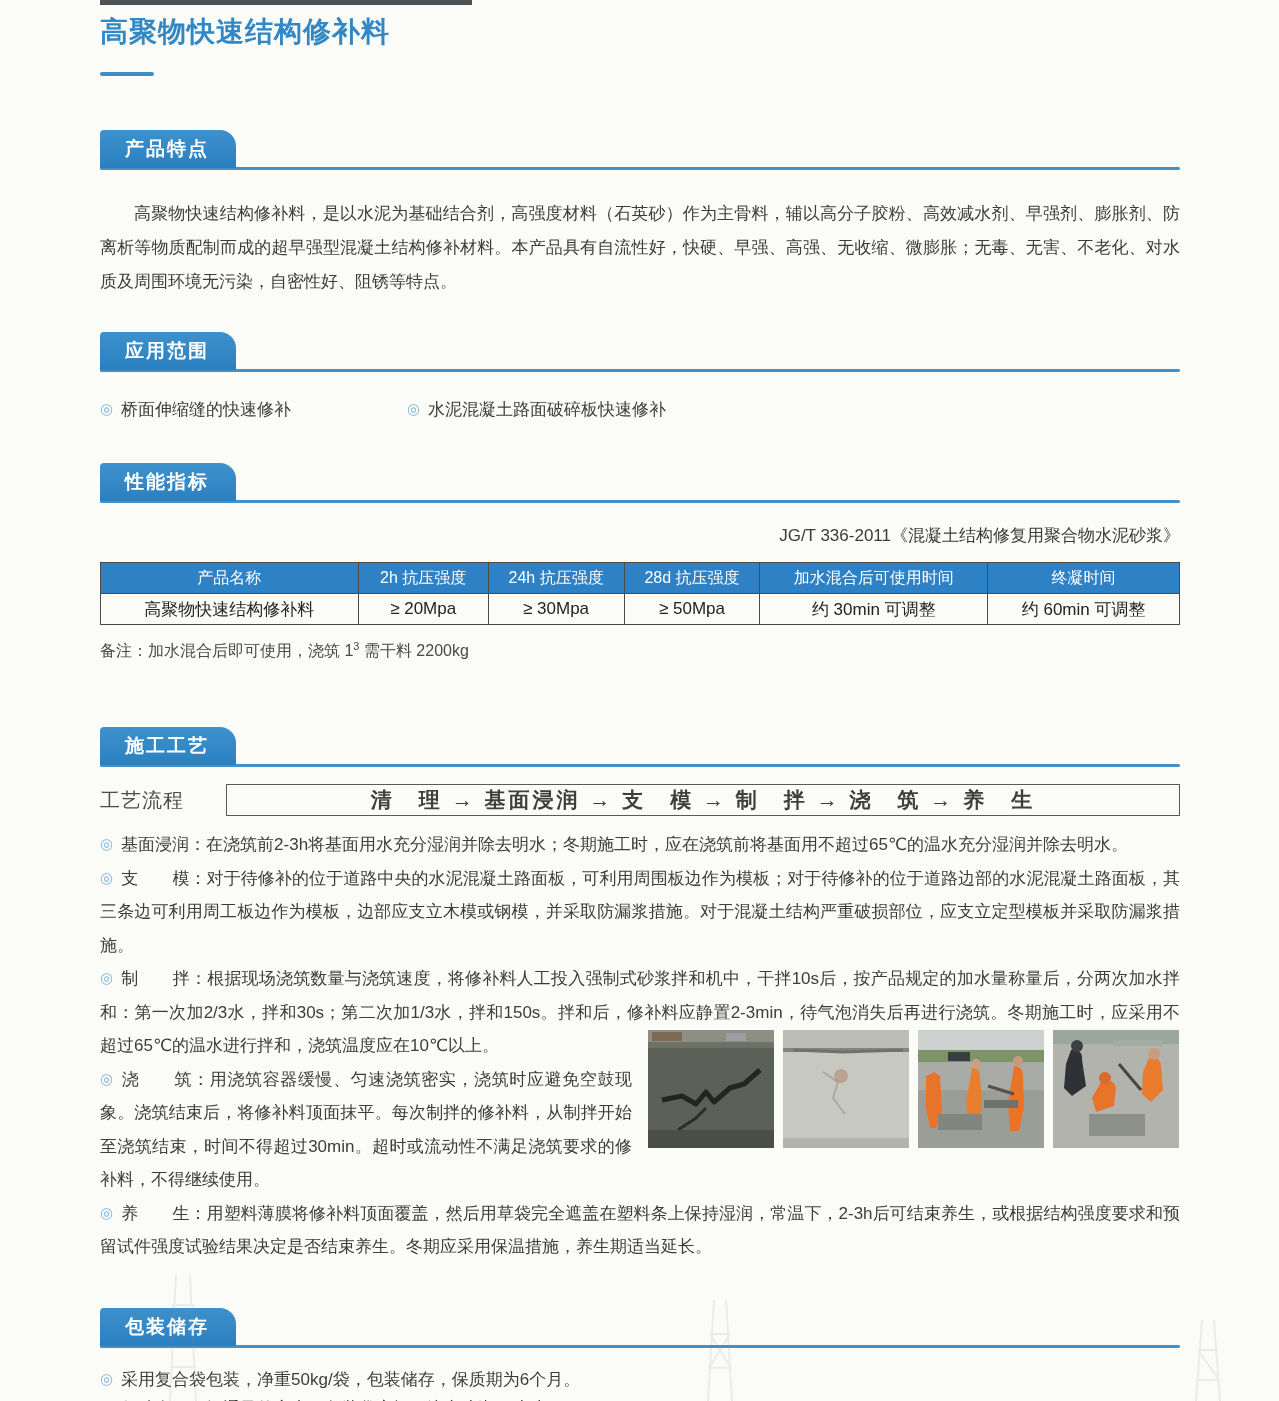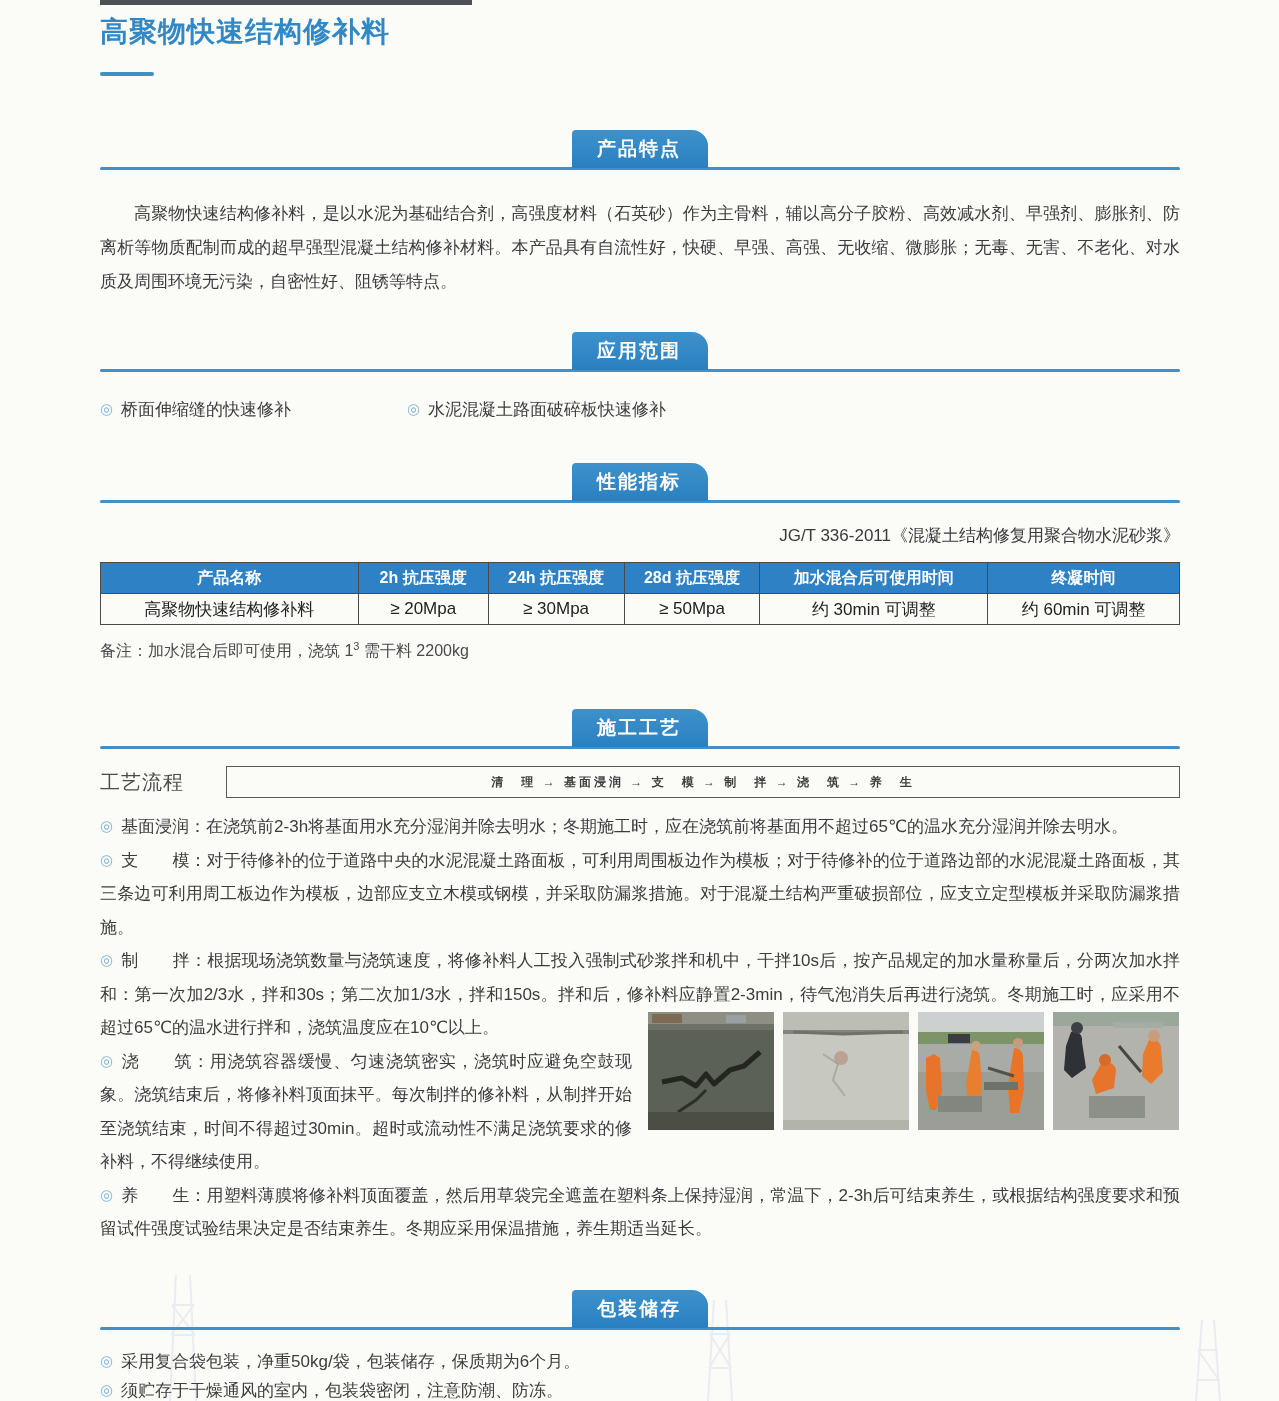--- a/index.html
+++ b/index.html
@@ -16,21 +16,21 @@
 
   .top-strip { position:absolute; left:100px; top:0; width:372px; height:5px; background:#4d5254; }
 
   .doc-title {
     padding-top:13px;
     font-size:28px; font-weight:bold; color:#3288c5;
     letter-spacing:1px;
   }
   .title-underline { width:54px; height:4px; background:#3f8fc6; border-radius:2px; margin-top:21px; }
 
-  .sec-head { margin-top:0;text-align:center; }
+  .sec-head { margin-top:0; }
   .sec-tab {
     display:inline-block;
     background:linear-gradient(180deg,#3d92cc 0%,#2a7fc0 100%);
     color:#fff; font-size:19px; font-weight:bold; letter-spacing:2px;
     padding:6px 27px 6px 25px;
     border-radius:4px 16px 0 0;
   }
   .sec-rule { height:3px; background:#4290c7; border-radius:2px; margin-top:-1px; }
 
   .features-para {
@@ -43,49 +43,49 @@
   .bul {
     color:#7fb2d6; font-size:15px; margin-right:8px; position:relative; top:-1px;
   }
 
   .app-row { display:flex; margin-top:23px; }
   .app-item-1 { width:307px; }
 
   .sec-features { margin-top:54px; }
   .sec-application { margin-top:33px; }
   .sec-performance { margin-top:39px; }
-  .sec-construction { margin-top:47px; }
+  .sec-construction { margin-top:65px; }
   .sec-packaging { margin-top:44px; }
 
   .standard-line { margin-top:21px; text-align:right; font-size:17px; color:#3a3a3a; }
 
   table.perf {
     margin-top:15px; width:1080px; border-collapse:collapse;
     font-size:16px;
   }
   table.perf th {
-    background:#2e81c4; color:#fff; font-weight:bold;
+    background:#2e81c4; color:#fff; font-weight:normal;
     border:1.5px solid #4a4a4a; height:31px; padding:0 16px;
   }
   table.perf td {
     border:1.5px solid #4a4a4a; height:31px; text-align:center;
     color:#222; font-size:17px; padding:0 4px;
   }
   .col-name{width:258px;} .col-2h{width:130px;} .col-24h{width:136px;}
   .col-28d{width:136px;} .col-time{width:228px;} .col-final{width:192px;}
 
   .table-note { margin-top:15px; font-size:16px; color:#4a4a4a; }
   .table-note sup { font-size:11px; }
 
   .flow-row { display:flex; align-items:center; margin-top:17px; }
   .flow-label { font-size:20px; color:#4c4c4c; letter-spacing:1px; width:108px; flex:none; }
   .flow-box {
     flex:1; margin-left:18px; border:1.5px solid #5a5a5a;
     height:32px; display:flex; align-items:center; justify-content:center;
-    font-size:12px; font-weight:bold; color:#3e3e3e; letter-spacing:3px;
+    font-size:21px; font-weight:bold; color:#3e3e3e; letter-spacing:3px;
   }
 
   .steps { margin-top:12px; }
   .step { font-size:17px; line-height:33.5px; color:#3c3c3c; text-align:justify; }
   .step .term { color:#3c3c3c; }
 
   .photo-strip {
     float:right; width:532px; height:118px;
     margin:-33px 0 6px 16px;
     display:flex; gap:9px;

